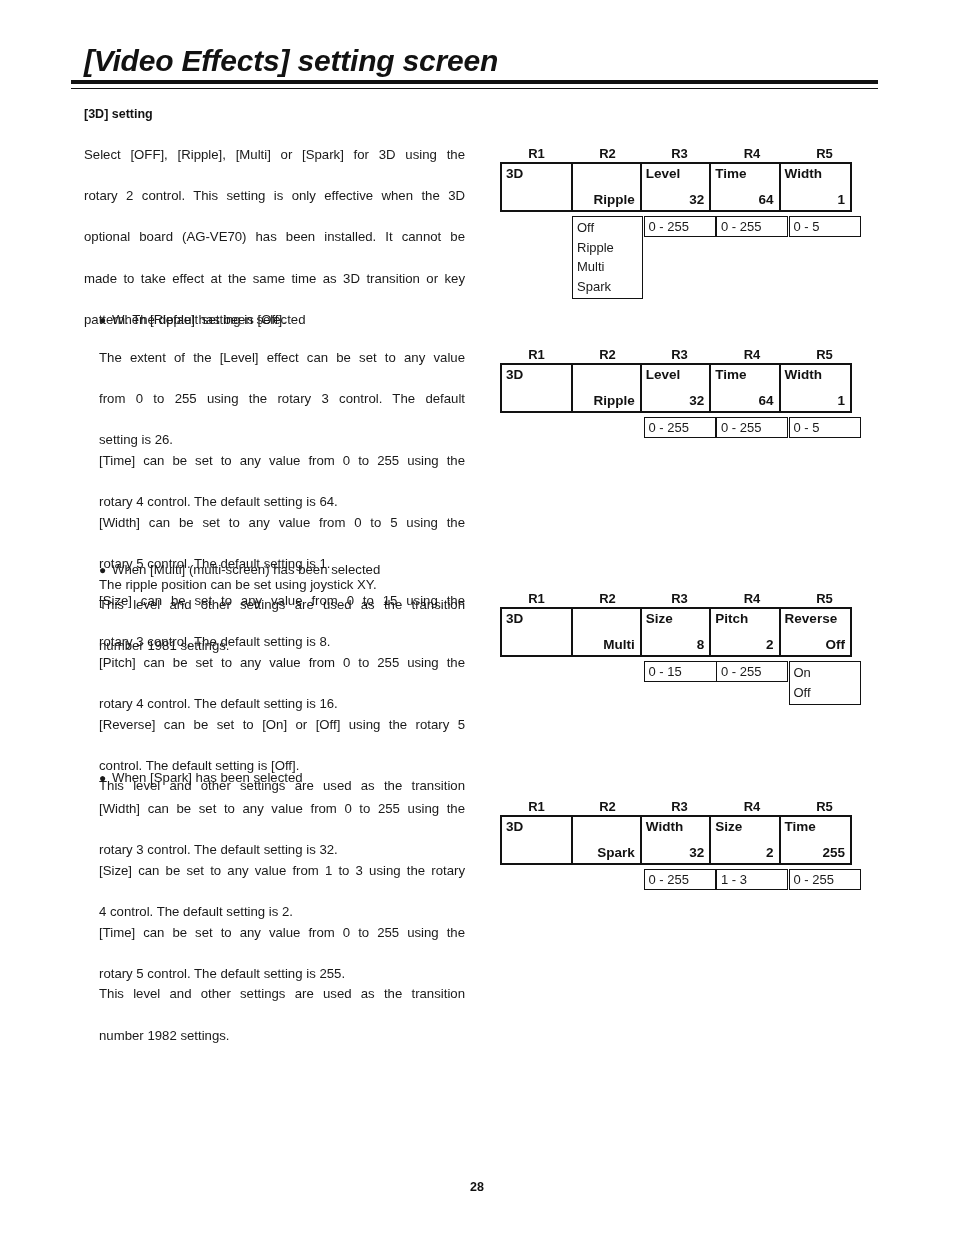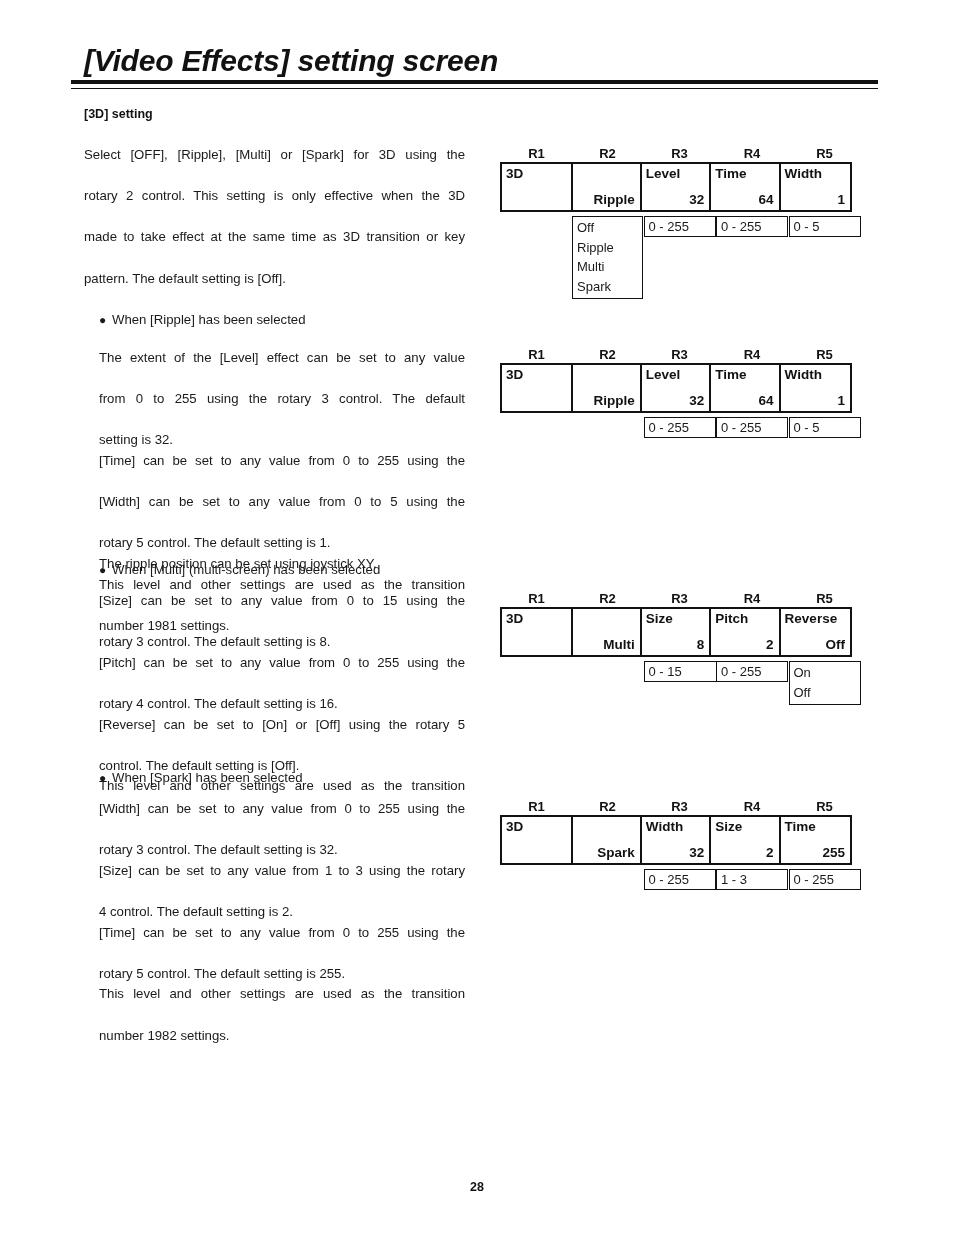--- a/index.html
+++ b/index.html
@@ -222,31 +222,33 @@
 
   <div class="page-title">[Video Effects] setting screen</div>
   <div class="title-rule-thick"></div>
   <div class="title-rule-thin"></div>
 
   <div class="section-heading">[3D] setting</div>
 
   <div class="body-col" id="intro-block" style="top:145px;">
       <div class="para j">Select [OFF], [Ripple], [Multi] or [Spark] for 3D using the</div>
       <div class="para j">rotary 2 control.  This setting is only effective when the 3D</div>
+      <div class="para j">optional board (AG-VE70) has been installed.  It cannot be</div>
       <div class="para j">made to take effect at the same time as 3D transition or key</div>
       <div class="para">pattern.  The default setting is [Off].</div>
     </div>
 
   <div id="sections-host">
       <div class="bullet-head" style="top: 310px;"><span class="dot">●</span><span>When [Ripple] has been selected</span></div>
       <div class="sub-col" style="top: 348px;">
         <div class="line j">The extent of the [Level] effect can be set to any value</div>
         <div class="line j">from 0 to 255 using the rotary 3 control.  The default</div>
-        <div class="line nojust">setting is 32.</div>
+        <div class="line nojust">setting is 26.</div>
         <div class="line j">[Time] can be set to any value from 0 to 255 using the</div>
+        <div class="line nojust">rotary 4 control.  The default setting is 64.</div>
         <div class="line j">[Width] can be set to any value from 0 to 5 using the</div>
         <div class="line nojust">rotary 5 control.  The default setting is 1.</div>
         <div class="line nojust">The ripple position can be set using joystick XY.</div>
         <div class="line j">This level and other settings are used as the transition</div>
         <div class="line nojust">number 1981 settings.</div>
       </div>
       <div class="bullet-head" style="top: 560px;"><span class="dot">●</span><span>When [Multi] (multi-screen) has been selected</span></div>
       <div class="sub-col" style="top: 591px;">
         <div class="line j">[Size] can be set to any value from 0 to 15 using the</div>
         <div class="line nojust">rotary 3 control.  The default setting is 8.</div>

